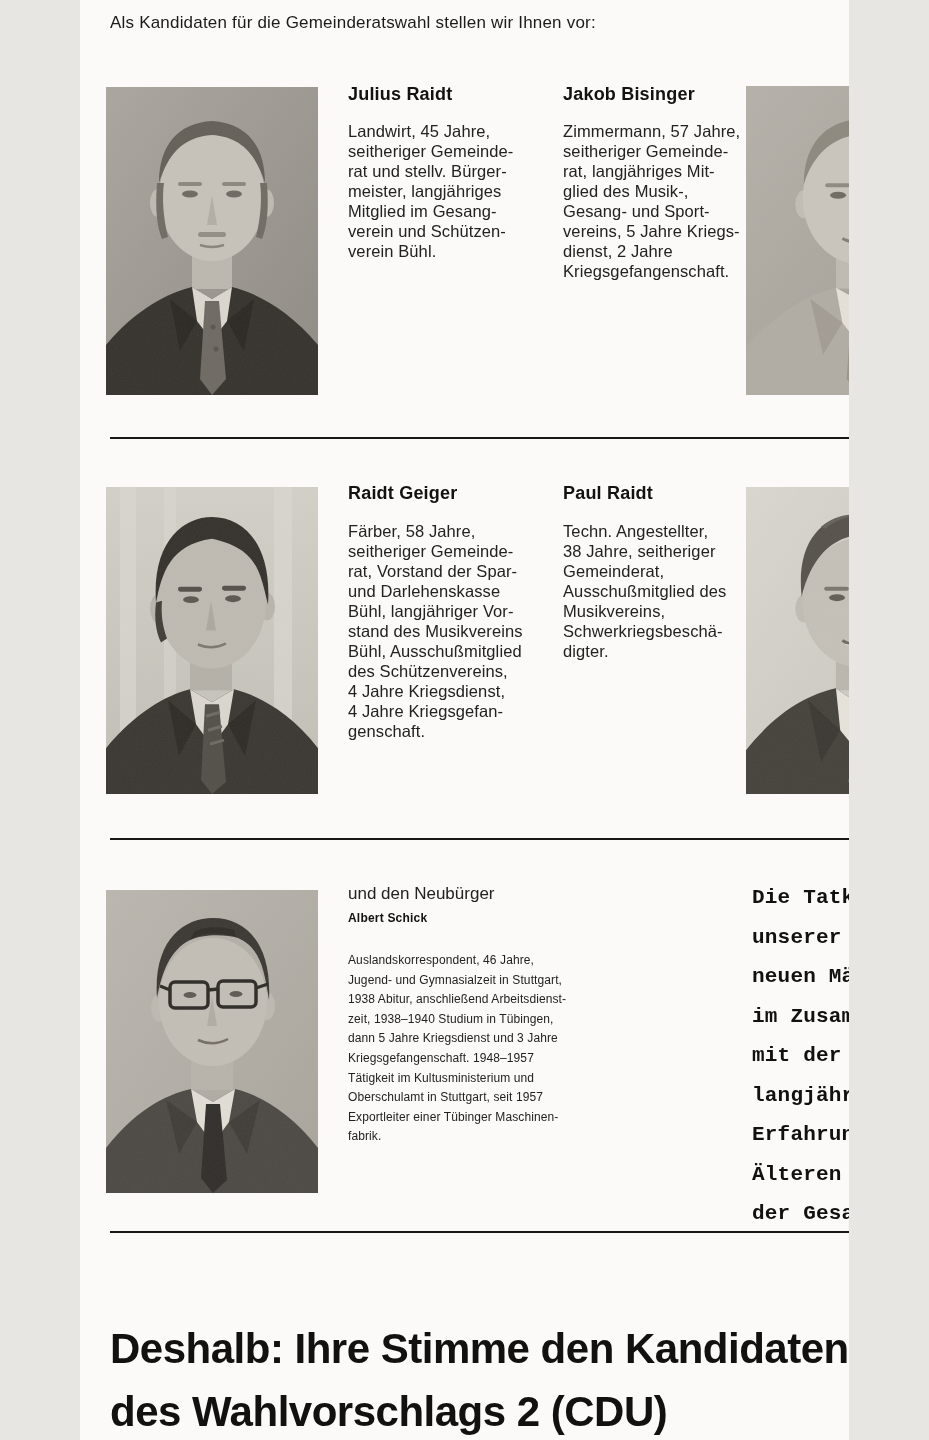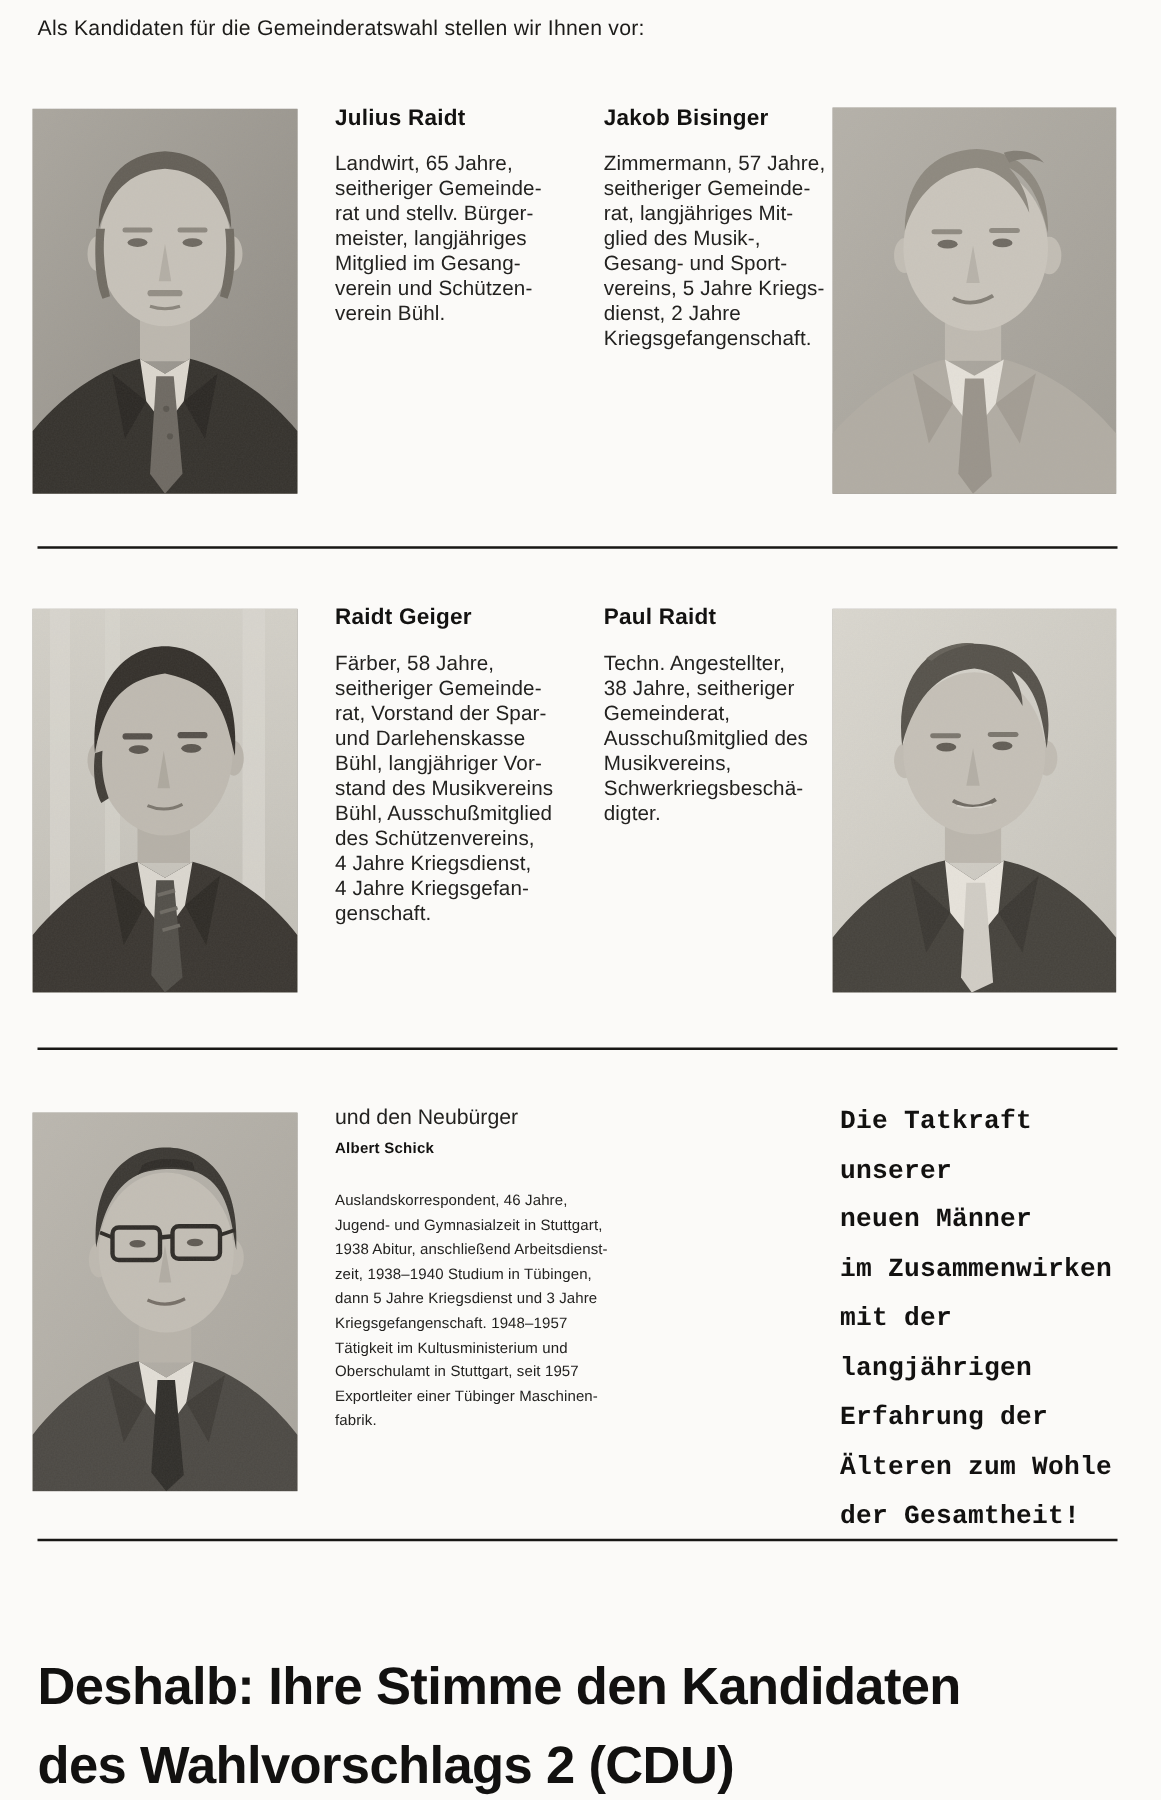--- a/index.html
+++ b/index.html
@@ -2,21 +2,21 @@
 <html lang="de"><head>
 <meta charset="utf-8">
 <style>
   html,body{margin:0;padding:0;}
   body{
     background:#e8e6e2;
     font-family:"Liberation Sans","DejaVu Sans",sans-serif;
   }
   .page{
     position:relative;
-    width:929px;height:1440px;
+    width:769px;height:1440px;
     margin:0 auto;
     background:#fbfaf8;
     color:#1d1c1a;
     overflow:hidden;
   }
   .abs{position:absolute;margin:0;}
   .intro{left:30px;top:13px;font-size:17px;letter-spacing:.2px;color:#1c1b19;}
   .photo{display:block;background:#a9a59e;box-shadow:0 0 0 1px rgba(0,0,0,.15) inset;}
   .photo svg{display:block;width:100%;height:100%;}
   .p1{left:26px;top:87px;width:212px;height:308px;}
@@ -100,21 +100,21 @@
       <path d="M99,214 L113,214 L120,292 L106,308 L94,292 Z" fill="#6e6962"></path>
       <circle cx="107" cy="240" r="2.5" fill="#5a564f"></circle>
       <circle cx="110" cy="262" r="2.5" fill="#5a564f"></circle>
       <path d="M64,212 L91,234 L74,264 Z" fill="#2b2824"></path>
       <path d="M148,212 L121,234 L138,264 Z" fill="#2b2824"></path>
       <rect width="212" height="308" filter="url(#grain)" opacity="0.17"></rect>
     </svg>
   </figure>
 
   <h3 class="abs name n1">Julius Raidt</h3>
-  <p class="abs bio b1">Landwirt, 65 Jahre,
+  <p class="abs bio b1">Landwirt, 45 Jahre,
 seitheriger Gemeinde-
 rat und stellv. Bürger-
 meister, langjähriges
 Mitglied im Gesang-
 verein und Schützen-
 verein Bühl.</p>
 
   <h3 class="abs name n2">Jakob Bisinger</h3>
   <p class="abs bio b2">Zimmermann, 57 Jahre,
 seitheriger Gemeinde-

